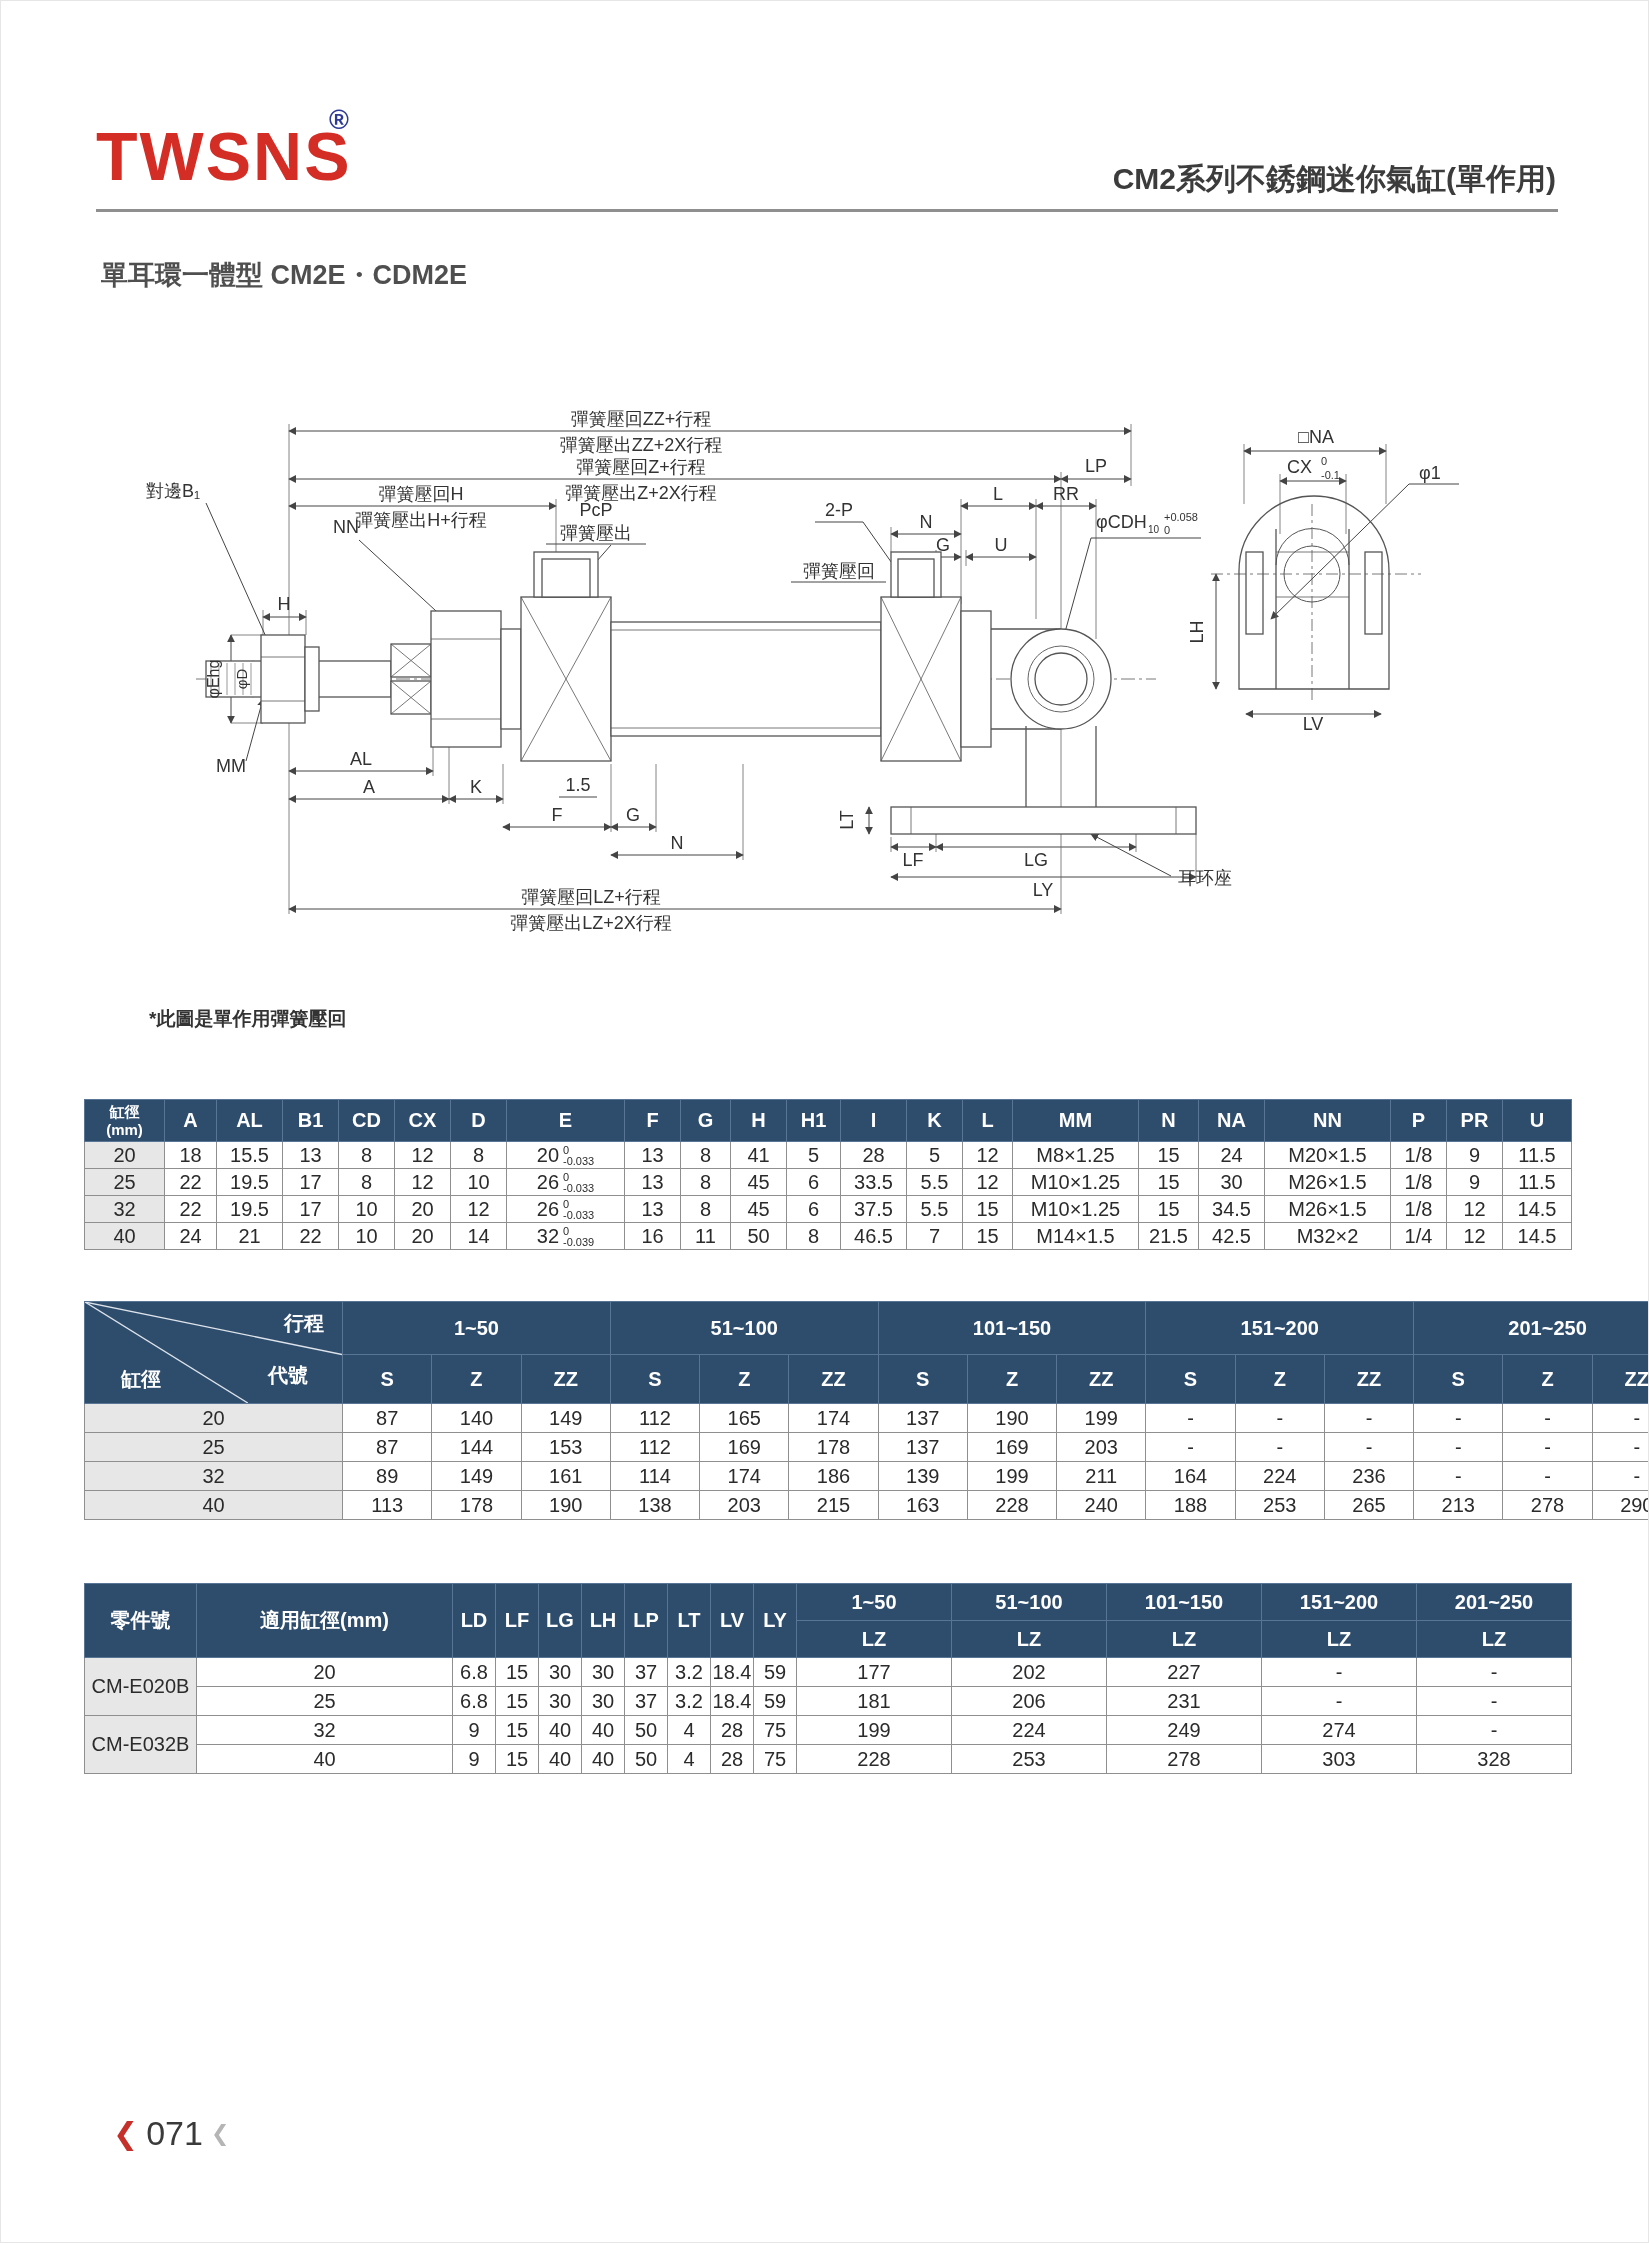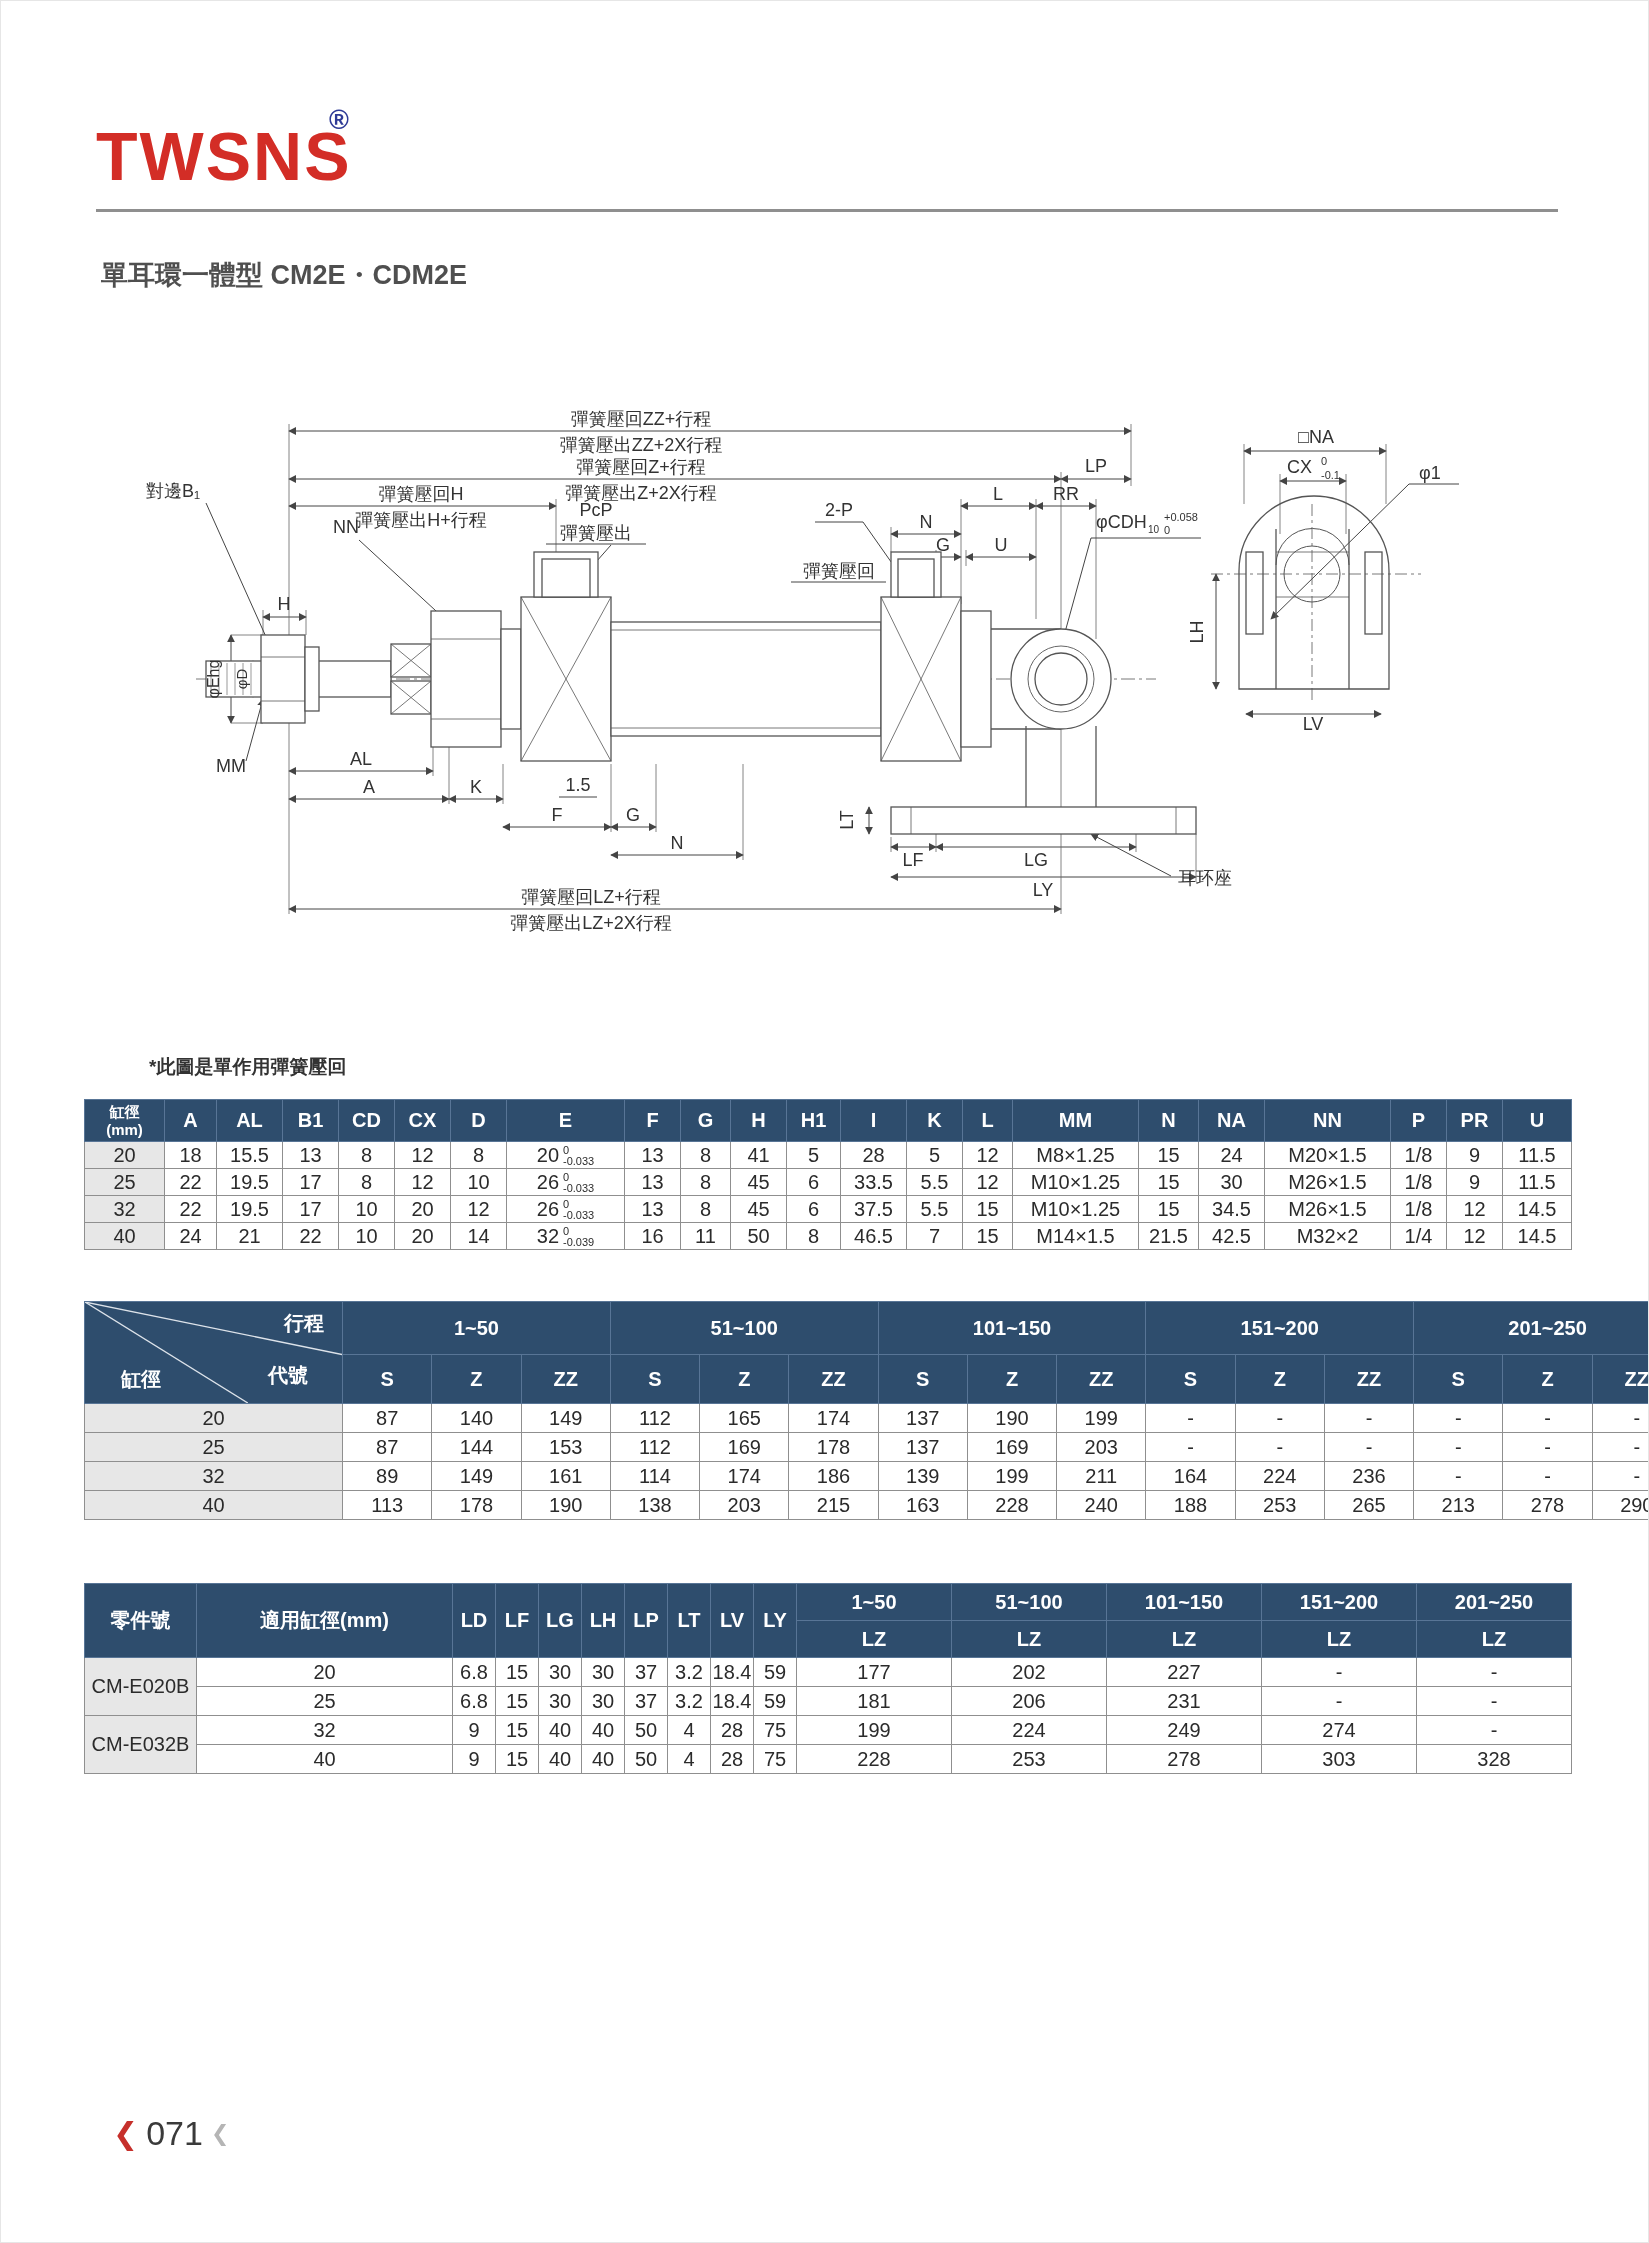--- a/index.html
+++ b/index.html
@@ -8,21 +8,21 @@
         border:1px solid #e6e6e6;box-sizing:border-box;overflow:hidden;}
   
   .logo{position:absolute;left:95px;top:116px;font-size:68px;font-weight:bold;color:#d32d26;letter-spacing:2px;}
   .reg{position:absolute;left:328px;top:104px;font-size:27px;color:#2e3a96;font-weight:bold;}
   .title{position:absolute;right:92px;top:158px;font-size:30px;font-weight:bold;color:#3c3c3c;white-space:nowrap;}
   .rule{position:absolute;left:95px;top:208px;width:1462px;height:3px;background:#8f8f8f;}
   .subtitle{position:absolute;left:100px;top:256px;font-size:27px;font-weight:bold;color:#4f4f4f;}
   
   .diagram{position:absolute;left:90px;top:403px;width:1370px;height:545px;}
   .diagram svg{width:100%;height:100%;}
-  .note{position:absolute;left:148px;top:1005px;font-size:19px;font-weight:bold;color:#333;margin-top:48px;}
+  .note{position:absolute;left:148px;top:1005px;font-size:19px;font-weight:bold;color:#333;}
   
   table.t{position:absolute;left:83px;border-collapse:collapse;table-layout:fixed;}
   table.t th{background:#2e4d6d;color:#fff;font-weight:bold;border:1px solid #587596;text-align:center;padding:0;}
   table.t td{background:#fff;border:1px solid #8f8f8f;text-align:center;color:#2b2b2b;padding:0;}
   table.t td.rowlabel{background:#e7e7e7;}
   #t1{top:1098px;width:1487px;font-size:20px;}
   #t1 th{height:41px;font-size:20px;}
   #t1 td{height:26px;font-size:20px;}
   #t1 .boreh{font-size:15px;line-height:1.15;}
   #t2{top:1300px;width:1598px;font-size:20px;}
@@ -51,20 +51,21 @@
   
   .diagram text{fill:#333;font-family:"Liberation Sans","DejaVu Sans",sans-serif;}
 </style>
 </head>
 <body>
 
 <div class="page">
 
   <div class="logo">TWSNS</div>
   <div class="reg">®</div>
+  <div class="title">CM2系列不銹鋼迷你氣缸(單作用)</div>
   <div class="rule"></div>
   <div class="subtitle">單耳環一體型 CM2E・CDM2E</div>
 
   <div class="diagram">
   <svg viewBox="0 0 1370 545">
     <defs>
       <marker id="ma" viewBox="0 0 10 10" refX="9" refY="5" markerWidth="8" markerHeight="8" orient="auto-start-reverse">
         <path d="M0,0L10,5L0,10z" fill="#444"></path>
       </marker>
     </defs>

